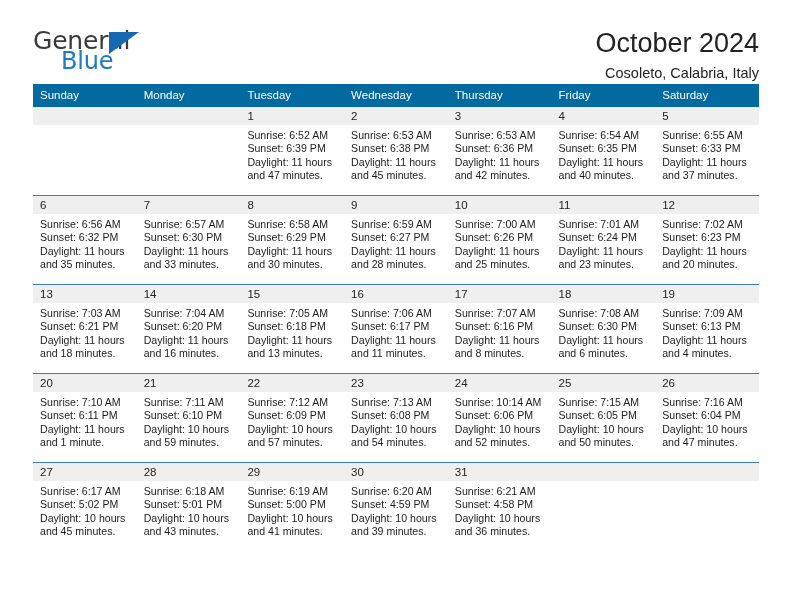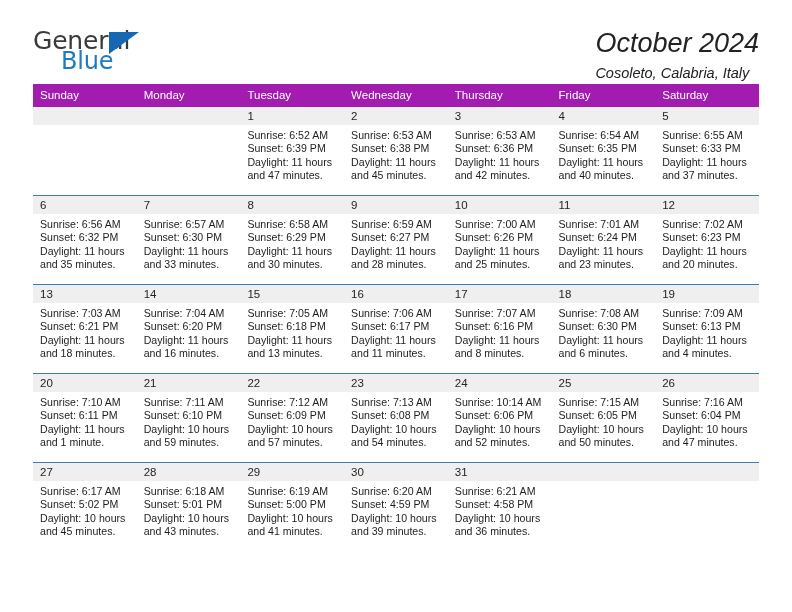--- a/index.html
+++ b/index.html
@@ -61,22 +61,22 @@
     position: absolute;
     left: 76px;
     top: 4px;
     width: 0;
     height: 0;
     border-left: 30px solid #1668b3;
     border-bottom: 22px solid transparent;
   }
 
   .title-block {
+    text-align: right;
     padding-top: 0px;
-    font-style: italic;
   }
   .cal-title {
     font-size: 27px;
     color: #222222;
     line-height: 1.15;
     font-weight: normal;
     margin: 0;
     letter-spacing: 0px;
   }
   .cal-subtitle {
@@ -87,21 +87,21 @@
   }
 
   
   .calendar {
     margin-top: 12px;
     width: 726px;
     border-collapse: collapse;
     table-layout: fixed;
   }
   .calendar th {
-    background: #a21caf;
+    background: #0369a1;
     color: #ffffff;
     font-weight: normal;
     font-size: 11.5px;
     text-align: left;
     padding: 5px 0 6px 7px;
     height: 19px;
     box-sizing: border-box;
     border: none;
   }
   .calendar td {

